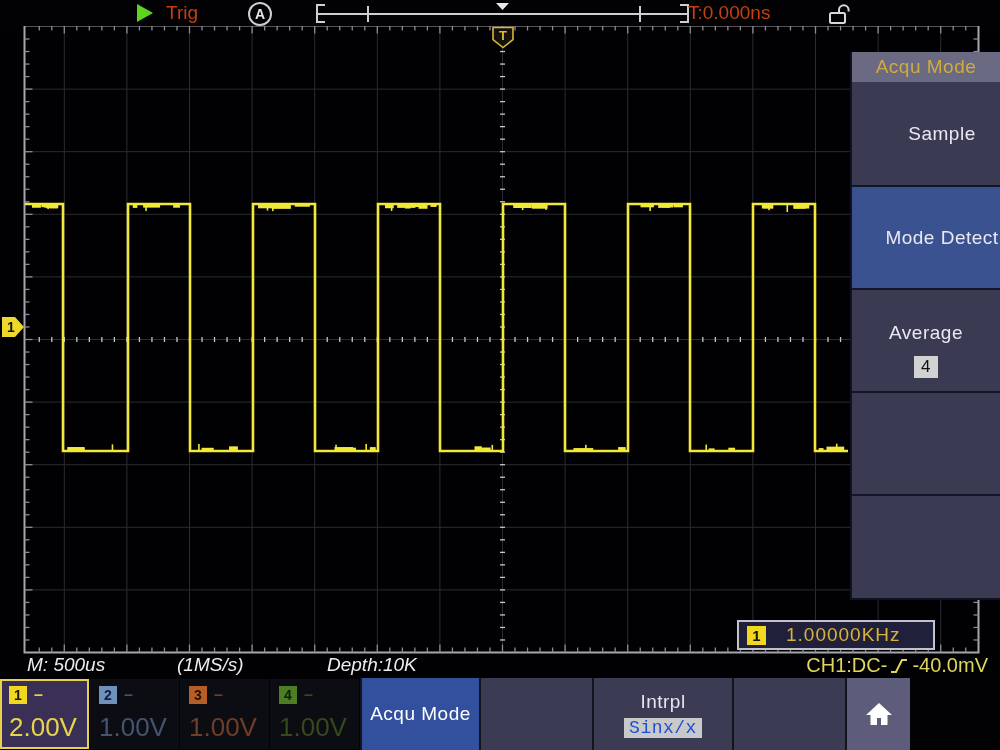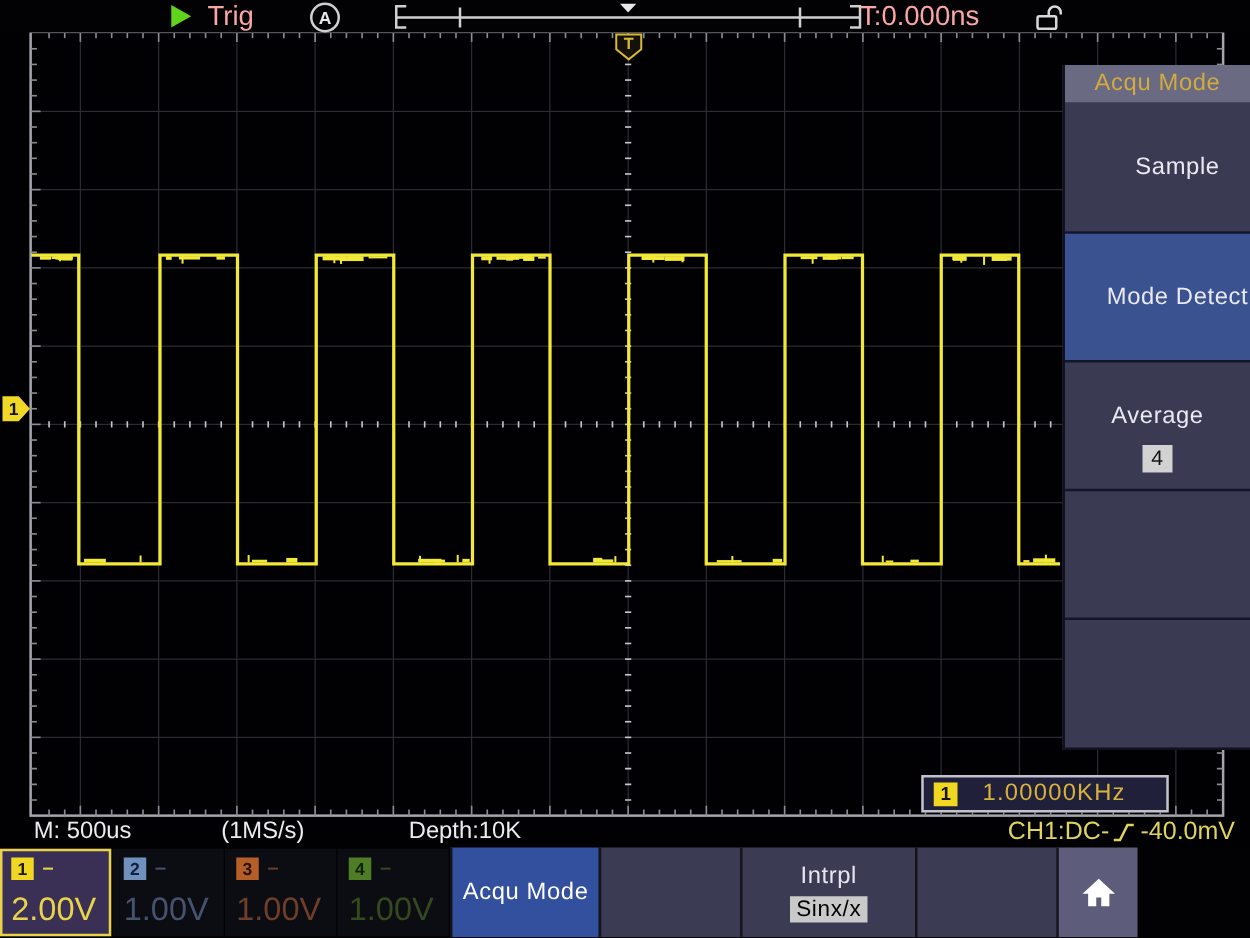--- a/index.html
+++ b/index.html
@@ -1,31 +1,31 @@
 <!DOCTYPE html>
 <html><head>
 <meta charset="utf-8">
 <style>
   html,body{margin:0;padding:0;background:#010103;}
   #screen{position:relative;width:1000px;height:750px;background:#010103;overflow:hidden;
           font-family:"Liberation Sans",sans-serif;}
   .abs{position:absolute;}
   
   #topbar{position:absolute;left:0;top:0;width:1000px;height:26px;background:#020205;}
-  .tb-text{position:absolute;top:0;height:26px;line-height:26px;color:#fca5a5;font-size:22px;}
+  .tb-text{position:absolute;top:0;height:26px;line-height:26px;color:#c2410c;font-size:19px;}
   #autoCircle{position:absolute;left:248px;top:2px;width:20px;height:20px;border:2px solid #cfcfcf;
               border-radius:50%;color:#e8e8e8;font-size:14px;line-height:20px;text-align:center;font-weight:bold;}
   
   #freqbox{position:absolute;left:737px;top:620px;width:198px;height:30px;box-sizing:border-box;
            border:2px solid #c2c2cc;background:#20203a;display:flex;align-items:center;}
   #freqbox .badge{width:19px;height:19px;margin-left:8px;background:#f0d822;color:#141400;
                   font-size:15px;font-weight:bold;text-align:center;line-height:19px;}
   #freqbox .val{margin-left:20px;color:#d8b33c;font-size:19px;letter-spacing:1px;}
   
-  .status{position:absolute;top:653px;height:24px;line-height:24px;color:#ececee;font-size:19px;}
+  .status{position:absolute;top:653px;height:24px;line-height:24px;color:#ececee;font-size:19px;font-style:italic;}
   #triginfo{position:absolute;right:12px;top:652px;height:26px;display:flex;align-items:center;
             gap:3px;color:#ded45e;font-size:20px;}
   
   #sidemenu{position:absolute;left:850px;top:52px;width:150px;height:548px;box-sizing:border-box;
             border-left:2px solid #111120;border-bottom:2px solid #111120;background:#3a3a53;}
   #sidemenu .hdr{height:30px;line-height:30px;text-align:center;background:#6a6a83;
                  color:#d2ab3e;font-size:19px;letter-spacing:0.5px;}
   #sidemenu .item{height:103px;box-sizing:border-box;border-top:2px solid #15152a;background:#3a3a53;
                   color:#e9e9f2;font-size:19px;text-align:center;letter-spacing:0.5px;}
   #sidemenu .item.center{display:flex;align-items:center;justify-content:center;padding-left:32px;}
@@ -39,21 +39,21 @@
           background:#0c0c13;padding:5px 0 0 7px;}
   .chcell.active{background:#3a3055;border-color:#e8d24a;}
   .chrow{display:flex;align-items:center;gap:7px;}
   .chbadge{width:18px;height:18px;font-size:14px;font-weight:bold;text-align:center;line-height:18px;}
   .chdash{font-size:16px;font-weight:bold;}
   .chvolts{font-size:26px;margin-top:8px;}
   .menubtn{box-sizing:border-box;height:72px;border-left:2px solid #14141c;background:#3b3b54;
            color:#e6e6ee;font-size:19px;display:flex;flex-direction:column;align-items:center;
            justify-content:center;letter-spacing:0.5px;}
   .menubtn.active{background:#32509e;color:#fff;}
-  .menubtn .chip{background:#c9c9c9;color:#000000;font-size:18px;padding:0 5px;margin-top:5px;}
+  .menubtn .chip{background:#c9c9c9;color:#1d4ed8;font-size:18px;padding:0 5px;margin-top:5px;font-family:Liberation Mono, monospace;}
   #homebtn{background:#5d5d7b;}
   svg{display:block;}
 </style>
 </head>
 <body>
 
 <div id="screen">
 
   <svg id="scope-svg" class="abs" style="left:0;top:0" width="1000" height="678">
       <line x1="64.30000000000001" y1="25.5" x2="64.30000000000001" y2="652.5" stroke="#2b2b33" stroke-width="1"></line>

